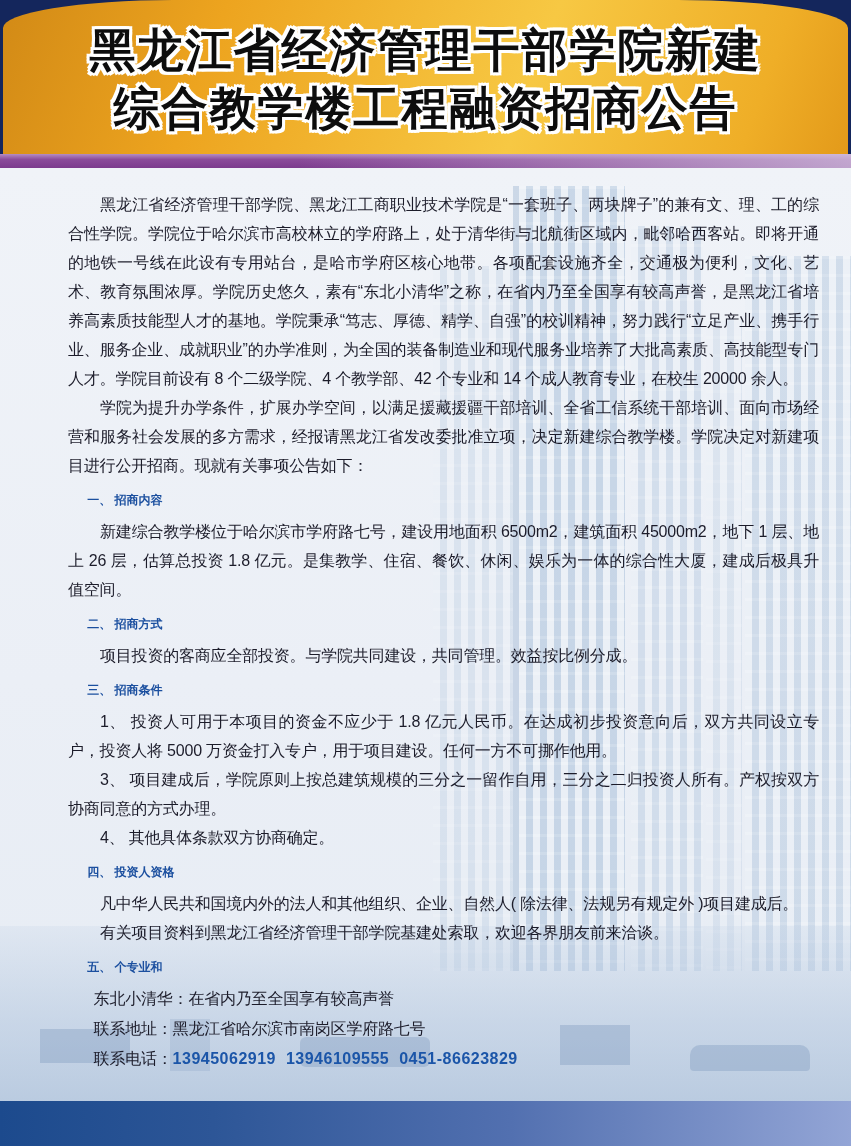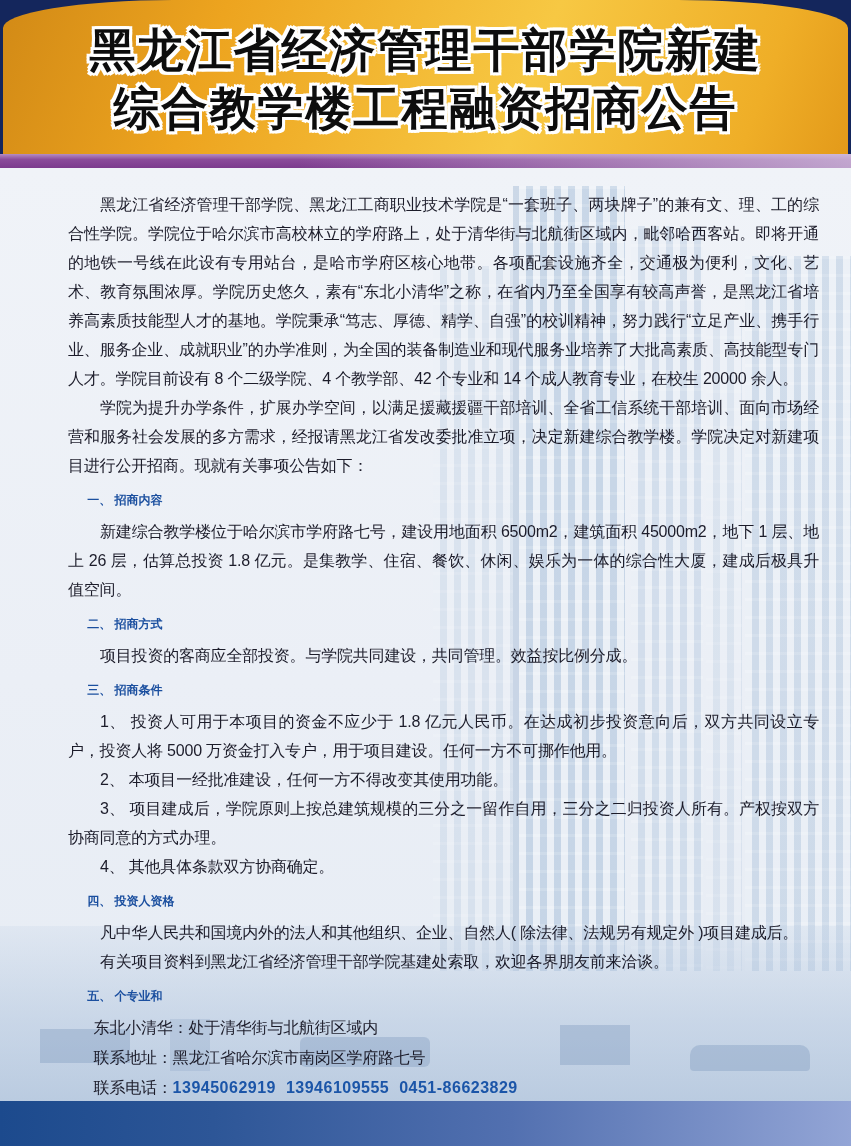--- a/index.html
+++ b/index.html
@@ -156,31 +156,30 @@
       <p class="para">学院为提升办学条件，扩展办学空间，以满足援藏援疆干部培训、全省工信系统干部培训、面向市场经营和服务社会发展的多方需求，经报请黑龙江省发改委批准立项，决定新建综合教学楼。学院决定对新建项目进行公开招商。现就有关事项公告如下：</p>
 
       <h2 class="sec-heading">一、 招商内容</h2>
       <p class="para">新建综合教学楼位于哈尔滨市学府路七号，建设用地面积 6500m2，建筑面积 45000m2，地下 1 层、地上 26 层，估算总投资 1.8 亿元。是集教学、住宿、餐饮、休闲、娱乐为一体的综合性大厦，建成后极具升值空间。</p>
 
       <h2 class="sec-heading">二、 招商方式</h2>
       <p class="para">项目投资的客商应全部投资。与学院共同建设，共同管理。效益按比例分成。</p>
 
       <h2 class="sec-heading">三、 招商条件</h2>
       <p class="para">1、 投资人可用于本项目的资金不应少于 1.8 亿元人民币。在达成初步投资意向后，双方共同设立专户，投资人将 5000 万资金打入专户，用于项目建设。任何一方不可挪作他用。</p>
-      <p class="para">2、 本项目一经批准建设，任何一方不得改变其使用功能。</p>
       <p class="para">3、 项目建成后，学院原则上按总建筑规模的三分之一留作自用，三分之二归投资人所有。产权按双方协商同意的方式办理。</p>
       <p class="para">4、 其他具体条款双方协商确定。</p>
 
       <h2 class="sec-heading">四、 投资人资格</h2>
       <p class="para">凡中华人民共和国境内外的法人和其他组织、企业、自然人( 除法律、法规另有规定外 )项目建成后。</p>
       <p class="para">有关项目资料到黑龙江省经济管理干部学院基建处索取，欢迎各界朋友前来洽谈。</p>
 
       <h2 class="sec-heading">五、 个专业和</h2>
 
-      <div class="contact-line"><span class="label">东北小清华：</span><span class="value">处于清华街与北航街区域内</span></div>
+      <div class="contact-line"><span class="label">东北小清华：</span><span class="value">在省内乃至全国享有较高声誉</span></div>
       <div class="contact-line"><span class="label">联系地址：</span><span class="value">黑龙江省哈尔滨市南岗区学府路七号</span></div>
       <div class="contact-line"><span class="label">联系电话：</span><span class="phones">13945062919  13946109555  0451-86623829</span></div>
 
     </div>
   </div>
 
   <div class="footer"></div>
 
 </div>
 

